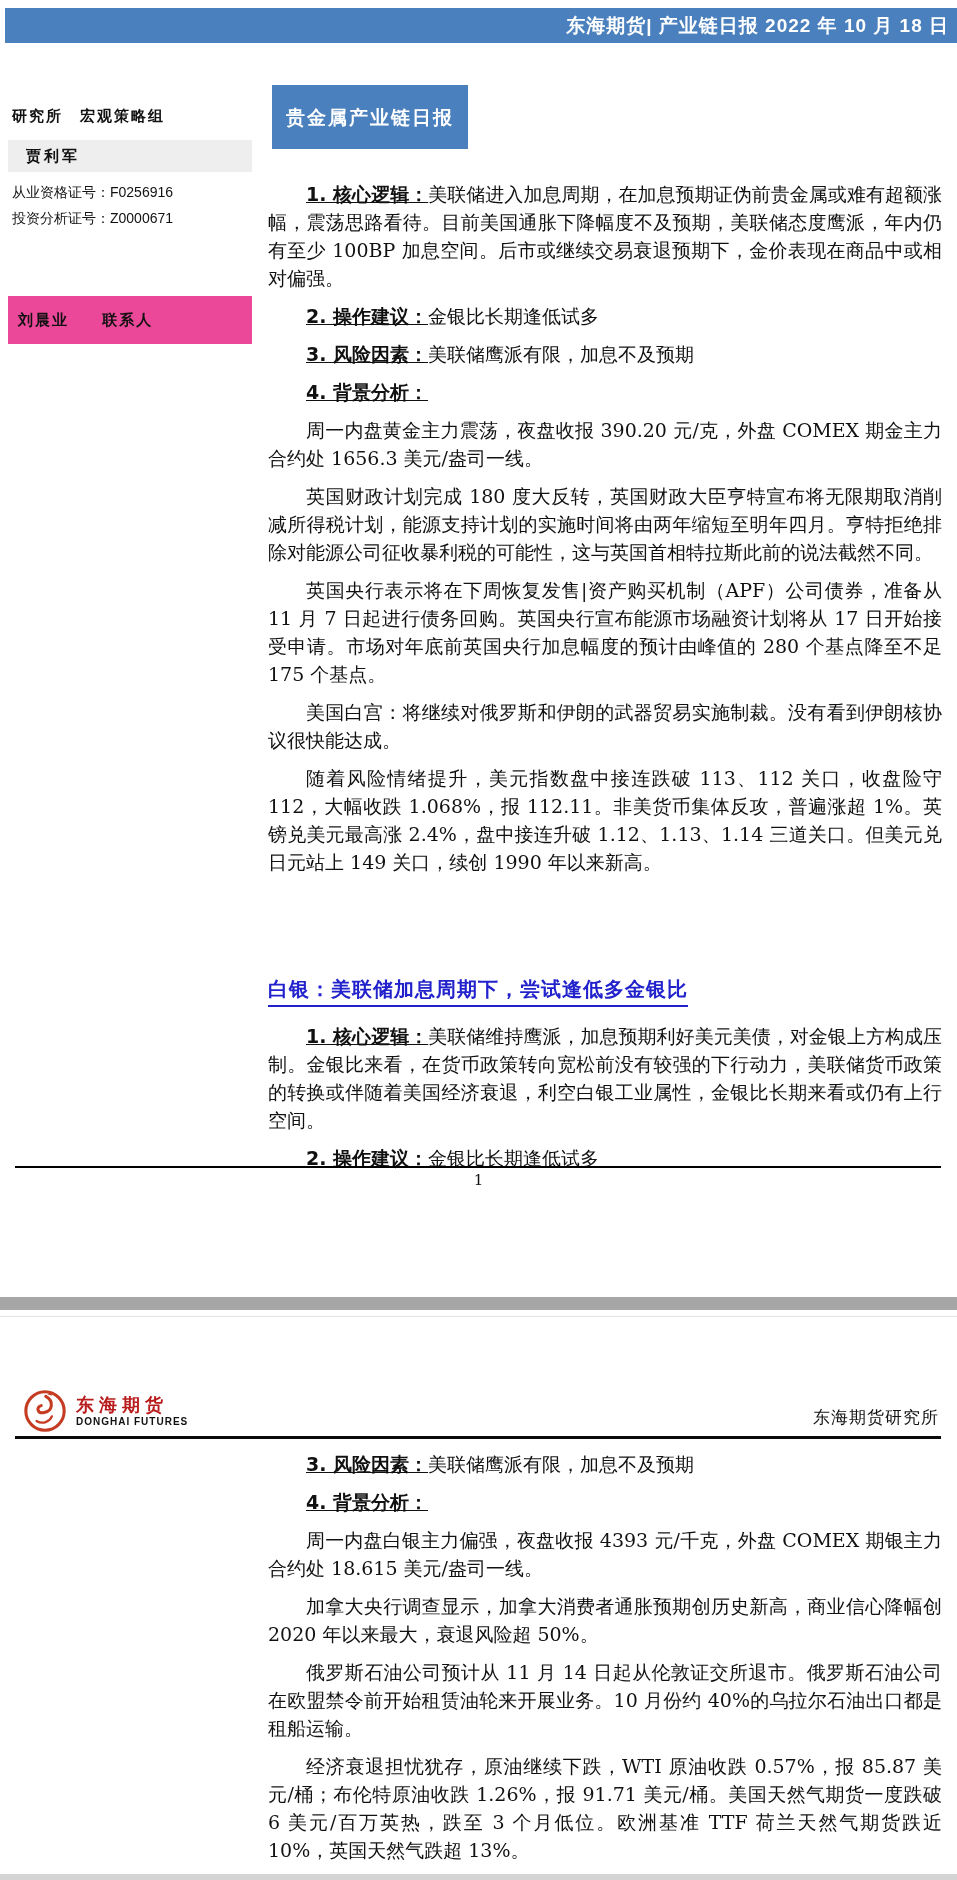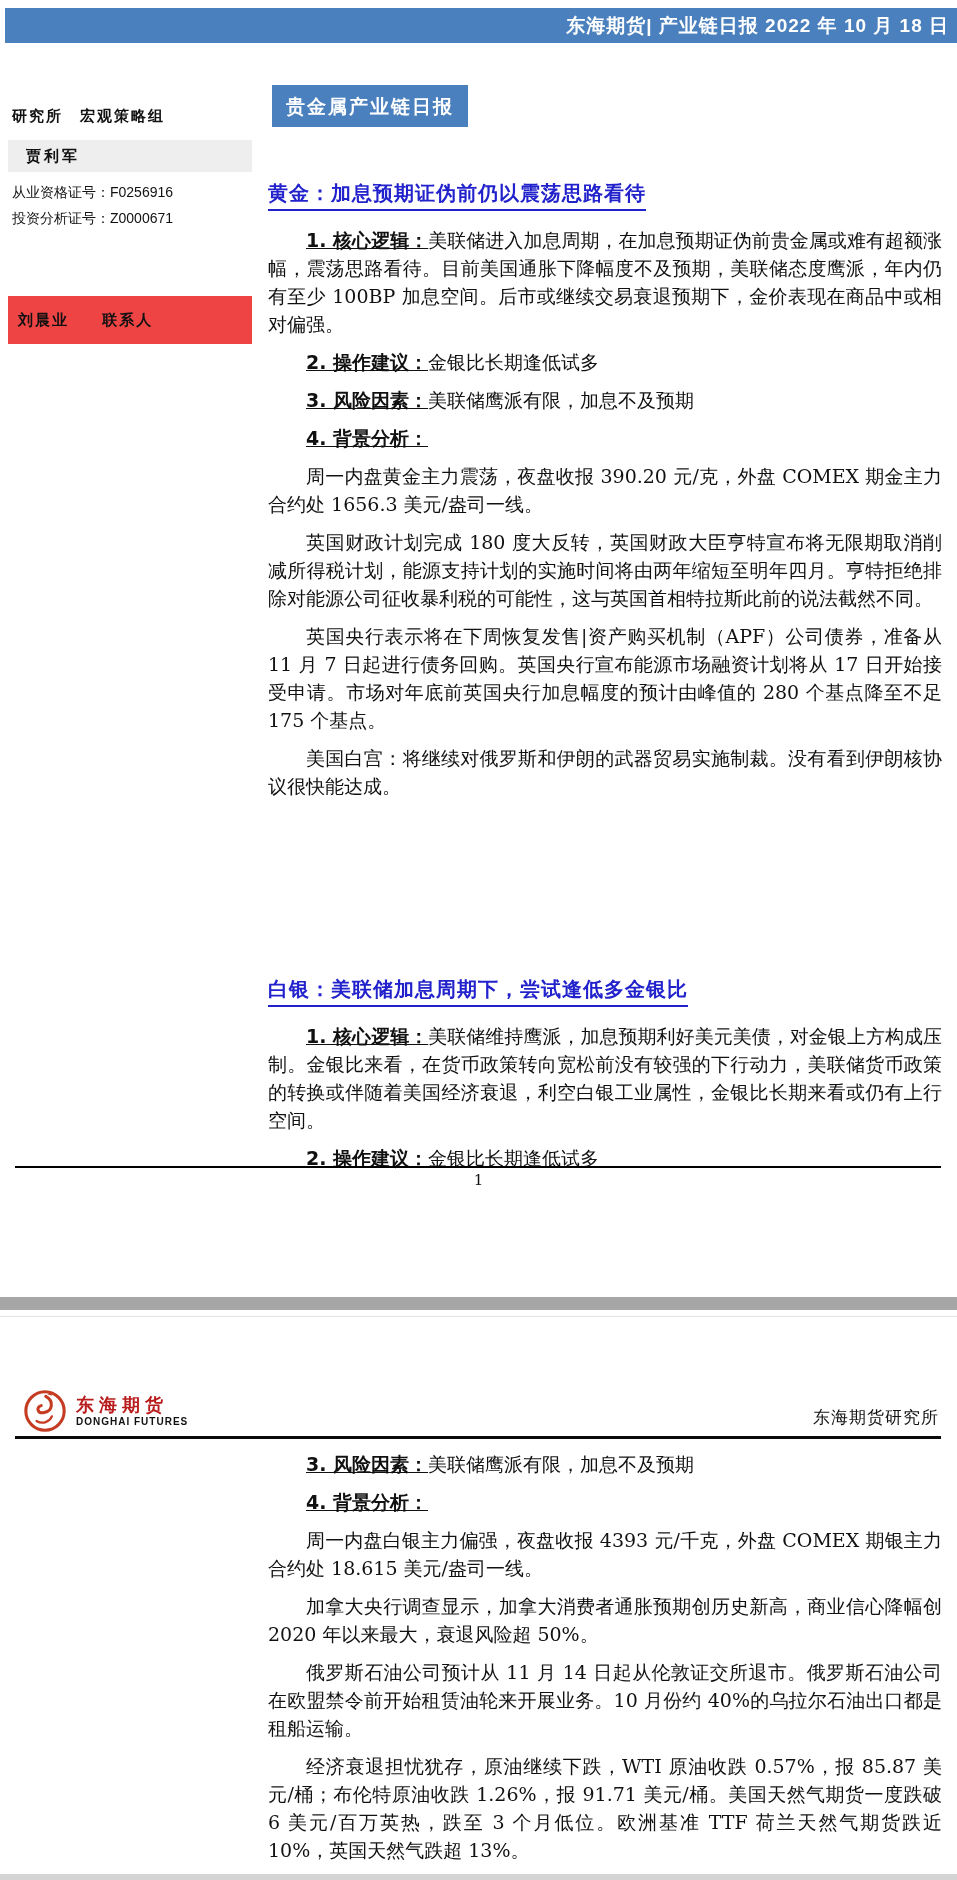--- a/index.html
+++ b/index.html
@@ -13,27 +13,27 @@
     background:#4a80bd;color:#fff;text-align:right;
     font:bold 19px/35px "Liberation Sans",sans-serif;
     padding-right:8px;box-sizing:border-box;letter-spacing:1px;
   }
   
   .sb-header{position:absolute;left:12px;top:106px;font:bold 15px/20px "DejaVu Serif",serif;letter-spacing:2px;}
   .sb-band1{position:absolute;left:8px;top:140px;width:244px;height:32px;background:#eeeeee;
     font:bold 15px/32px "DejaVu Serif",serif;padding-left:18px;box-sizing:border-box;letter-spacing:3px;}
   .sb-cred{position:absolute;left:12px;font:14px/20px "DejaVu Serif",serif;white-space:nowrap;}
   .sb-cred .val{font-family:"Liberation Sans",sans-serif;margin-top:30px;}
-  .sb-band2{position:absolute;left:8px;top:296px;width:244px;height:48px;background:#ef4444;
+  .sb-band2{position:absolute;left:8px;top:296px;width:244px;height:48px;background:#ec4899;
     font:bold 15px/48px "DejaVu Serif",serif;padding-left:10px;box-sizing:border-box;letter-spacing:2px;}
   .sb-band2 .role{margin-left:26px;}
   
   .title-box{
     position:absolute;left:272px;top:85px;height:40px;background:#4a80bd;
-    color:#fff;font:bold 19px/40px "DejaVu Serif",serif;padding:1px 14px;letter-spacing:2px;
+    color:#fff;font:bold 19px/40px "DejaVu Serif",serif;padding:12px 14px;letter-spacing:2px;
   }
   
   .section{position:absolute;left:268px;width:674px;}
   .sec-gold{top:180px;}
   .sec-silver{top:976px;}
   .sec-p2{top:1450px;}
   .sec-heading{
     display:inline-block;color:#2222cc;border-bottom:2px solid #2222cc;
     font:bold 20px/26px "DejaVu Sans",sans-serif;padding-bottom:3px;margin:0 0 15px 0;
     letter-spacing:1px;cursor:pointer;
@@ -82,29 +82,29 @@
 <div class="sb-band2">
   <span>刘晨业</span>
   <span class="role">联系人</span>
 </div>
 
 <div class="title-box">
   <span>贵金属产业链日报</span>
 </div>
 
 <div class="section sec-gold">
-  <span class="sec-heading">黄金：加息预期证伪前仍以震荡思路看待</span>
   <p class="para"><span class="lbl">1. 核心逻辑：</span><span>美联储进入加息周期，在加息预期证伪前贵金属或难有超额涨幅，震荡思路看待。目前美国通胀下降幅度不及预期，美联储态度鹰派，年内仍有至少 100BP 加息空间。后市或继续交易衰退预期下，金价表现在商品中或相对偏强。</span></p>
   <p class="para"><span class="lbl">2. 操作建议：</span><span>金银比长期逢低试多</span></p>
   <p class="para"><span class="lbl">3. 风险因素：</span><span>美联储鹰派有限，加息不及预期</span></p>
   <p class="para"><span class="lbl">4. 背景分析：</span><span></span></p>
   <p class="para">周一内盘黄金主力震荡，夜盘收报 390.20 元/克，外盘 COMEX 期金主力合约处 1656.3 美元/盎司一线。</p>
   <p class="para">英国财政计划完成 180 度大反转，英国财政大臣亨特宣布将无限期取消削减所得税计划，能源支持计划的实施时间将由两年缩短至明年四月。亨特拒绝排除对能源公司征收暴利税的可能性，这与英国首相特拉斯此前的说法截然不同。</p>
   <p class="para">英国央行表示将在下周恢复发售|资产购买机制（APF）公司债券，准备从 11 月 7 日起进行债务回购。英国央行宣布能源市场融资计划将从 17 日开始接受申请。市场对年底前英国央行加息幅度的预计由峰值的 280 个基点降至不足 175 个基点。</p>
   <p class="para">美国白宫：将继续对俄罗斯和伊朗的武器贸易实施制裁。没有看到伊朗核协议很快能达成。</p>
+  <p class="para">随着风险情绪提升，美元指数盘中接连跌破 113、112 关口，收盘险守 112，大幅收跌 1.068%，报 112.11。非美货币集体反攻，普遍涨超 1%。英镑兑美元最高涨 2.4%，盘中接连升破 1.12、1.13、1.14 三道关口。但美元兑日元站上 149 关口，续创 1990 年以来新高。</p>
 </div>
 
 <div class="section sec-silver">
   <span class="sec-heading">白银：美联储加息周期下，尝试逢低多金银比</span>
   <p class="para"><span class="lbl">1. 核心逻辑：</span><span>美联储维持鹰派，加息预期利好美元美债，对金银上方构成压制。金银比来看，在货币政策转向宽松前没有较强的下行动力，美联储货币政策的转换或伴随着美国经济衰退，利空白银工业属性，金银比长期来看或仍有上行空间。</span></p>
   <p class="para"><span class="lbl">2. 操作建议：</span><span>金银比长期逢低试多</span></p>
 </div>
 
 <div class="footer-rule"></div>
 <div class="page-num">1</div>

